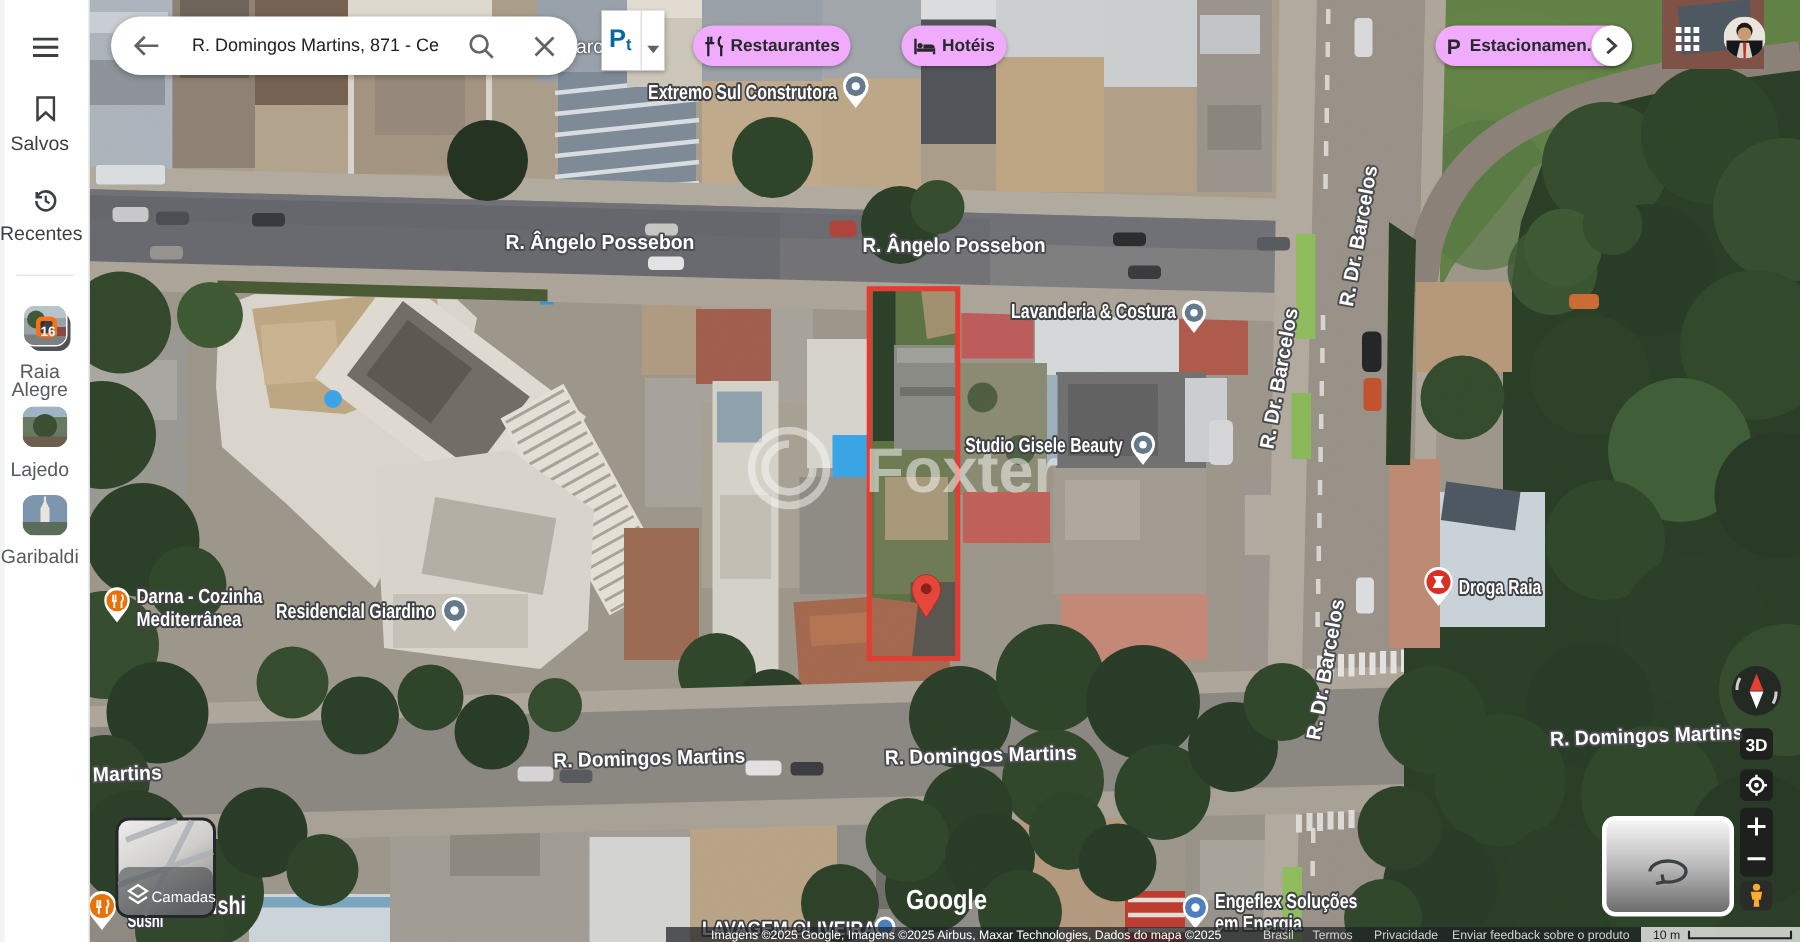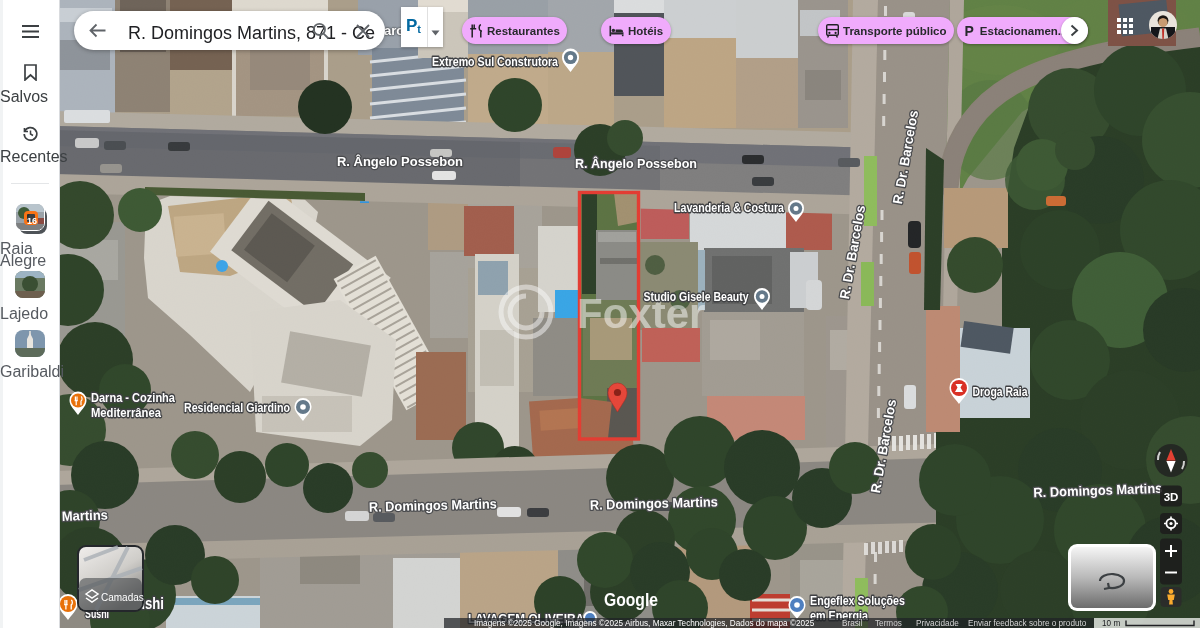--- a/index.html
+++ b/index.html
@@ -2,21 +2,21 @@
 <html lang="pt"><head>
 <meta charset="utf-8">
 <title>Maps</title>
 <style>
 *{margin:0;padding:0;box-sizing:border-box}
 html,body{background:#fff}
 #app{position:relative;width:1200px;height:628px;overflow:hidden;font-family:"Liberation Sans",sans-serif;background:#9a948b}
 .abs{position:absolute}
 .chip{position:absolute;top:17px;height:27px;background:#f0abfc;border-radius:14px;display:flex;align-items:center;padding:0 7.5px;font-size:11.5px;font-weight:bold;color:#27292c;box-shadow:0 1px 3px rgba(0,0,0,.3);white-space:nowrap}
 .chip svg{margin-right:4.5px}
-.sbl{position:absolute;width:53px;font-size:16px;color:#565a60}
+.sbl{position:absolute;width:53px;text-align:center;font-size:13px;color:#565a60}
 </style>
 </head>
 <body>
 <div id="app">
 
 <svg width="1200" height="628" viewBox="0 0 1200 628" style="position:absolute;left:0;top:0">
 <defs>
 <linearGradient id="svpre" x1="0" y1="0" x2="0" y2="1">
 <stop offset="0" stop-color="#f5f5f5"></stop>
           <stop offset="0.5" stop-color="#b9b9b9"></stop>
@@ -621,29 +621,29 @@
 <g>
 <rect x="1160.5" y="587" width="21" height="20" rx="4" fill="#2b2b2b" opacity="0.9"></rect>
 <g fill="#fbab2e">
 <circle cx="1171" cy="591.5" r="2.4"></circle>
 <path d="M1167.2,594.5 h7.6 l-1,5.4 h-1.3 l0.4,4.6 h-3.8 l0.4,-4.6 h-1.3 z"></path>
 </g>
 </g>
 </g>
 </svg>
 
-<div class="abs" style="left:384px;top:23px;color:#fff;font-weight:bold;font-size:13px;text-shadow:0 0 2px #3f4043,0 0 2px #3f4043">arc</div>
+<div class="abs" style="left:384px;top:23px;color:#fff;font-weight:normal;font-size:13px;text-shadow:0 0 2px #3f4043,0 0 2px #3f4043">arc</div>
 
 <div class="abs" style="left:74px;top:11px;width:311px;height:39px;background:#fff;border-radius:20px;box-shadow:0 1px 4px rgba(0,0,0,.3)">
 
 <svg class="abs" style="left:13px;top:9px" width="21" height="21" viewBox="0 0 21 21">
         <path d="M18.5,10.5 H3.5 M9.5,4.5 l-6,6 6,6" fill="none" stroke="#5f6368" stroke-width="1.8"></path>
       </svg>
 
-<div class="abs" style="left:54px;top:13px;font-size:18px;line-height:1;color:#202124;letter-spacing:0px">R. Domingos Martins, 871 - Ce</div>
+<div class="abs" style="left:54px;top:13px;font-size:12px;line-height:1;color:#202124;letter-spacing:0px">R. Domingos Martins, 871 - Ce</div>
 
 <svg class="abs" style="left:237px;top:10px" width="20" height="20" viewBox="0 0 20 20">
         <circle cx="8.4" cy="8.4" r="5.6" fill="none" stroke="#63676b" stroke-width="1.8"></circle>
         <path d="M12.6,12.6 L17.5,17.5" stroke="#63676b" stroke-width="1.8"></path>
       </svg>
 
 <svg class="abs" style="left:279px;top:10px" width="20" height="20" viewBox="0 0 20 20">
         <path d="M4,4 L16,16 M16,4 L4,16" stroke="#5f6368" stroke-width="1.8"></path>
       </svg>
 </div>
@@ -670,30 +670,20 @@
           <circle cx="4.4" cy="5.4" r="1.7"></circle>
           <path d="M6.6,4.6 h5.2 a2.3,2.3 0 0,1 2.3,2.3 v0.4 h-7.5 z"></path>
           <rect x="2.1" y="7.3" width="12.4" height="2.2"></rect>
           <rect x="12.9" y="9.5" width="1.6" height="1.7"></rect>
         </g>
       </svg>
 <span>Hotéis</span>
 </div>
 
 
-<div class="chip" style="left:818px">
-<svg width="13" height="14" viewBox="0 0 13 14">
-        <path d="M2,0.7 h9 a1.3,1.3 0 0,1 1.3,1.3 v8 a1.3,1.3 0 0,1 -1.3,1.3 h-9 a1.3,1.3 0 0,1 -1.3,-1.3 v-8 A1.3,1.3 0 0,1 2,0.7 z" fill="none" stroke="#202124" stroke-width="1.4"></path>
-        <path d="M0.7,5.6 h11.6" stroke="#202124" stroke-width="1.4"></path>
-        <circle cx="3.4" cy="8.9" r="1.1" fill="#202124"></circle>
-        <circle cx="9.6" cy="8.9" r="1.1" fill="#202124"></circle>
-        <path d="M2.6,11.5 l-1,2 M10.4,11.5 l1,2" stroke="#202124" stroke-width="1.4"></path>
-      </svg>
-<span>Transporte público</span>
-</div>
 
 <div class="chip" style="left:957px;width:131px;overflow:hidden;padding-right:0">
 <span style="font-size:14px;font-weight:bold;margin-right:6px">P</span>
 <span>Estacionamen...</span>
 </div>
 
 <div class="abs" style="left:1061px;top:17px;width:27px;height:27px;background:#fff;border-radius:50%;box-shadow:0 1px 3px rgba(0,0,0,.3)">
 <svg class="abs" style="left:9px;top:7px" width="9" height="13" viewBox="0 0 9 13">
         <path d="M1.5,1.5 L7,6.5 L1.5,11.5" fill="none" stroke="#3c4043" stroke-width="2"></path>
       </svg>

